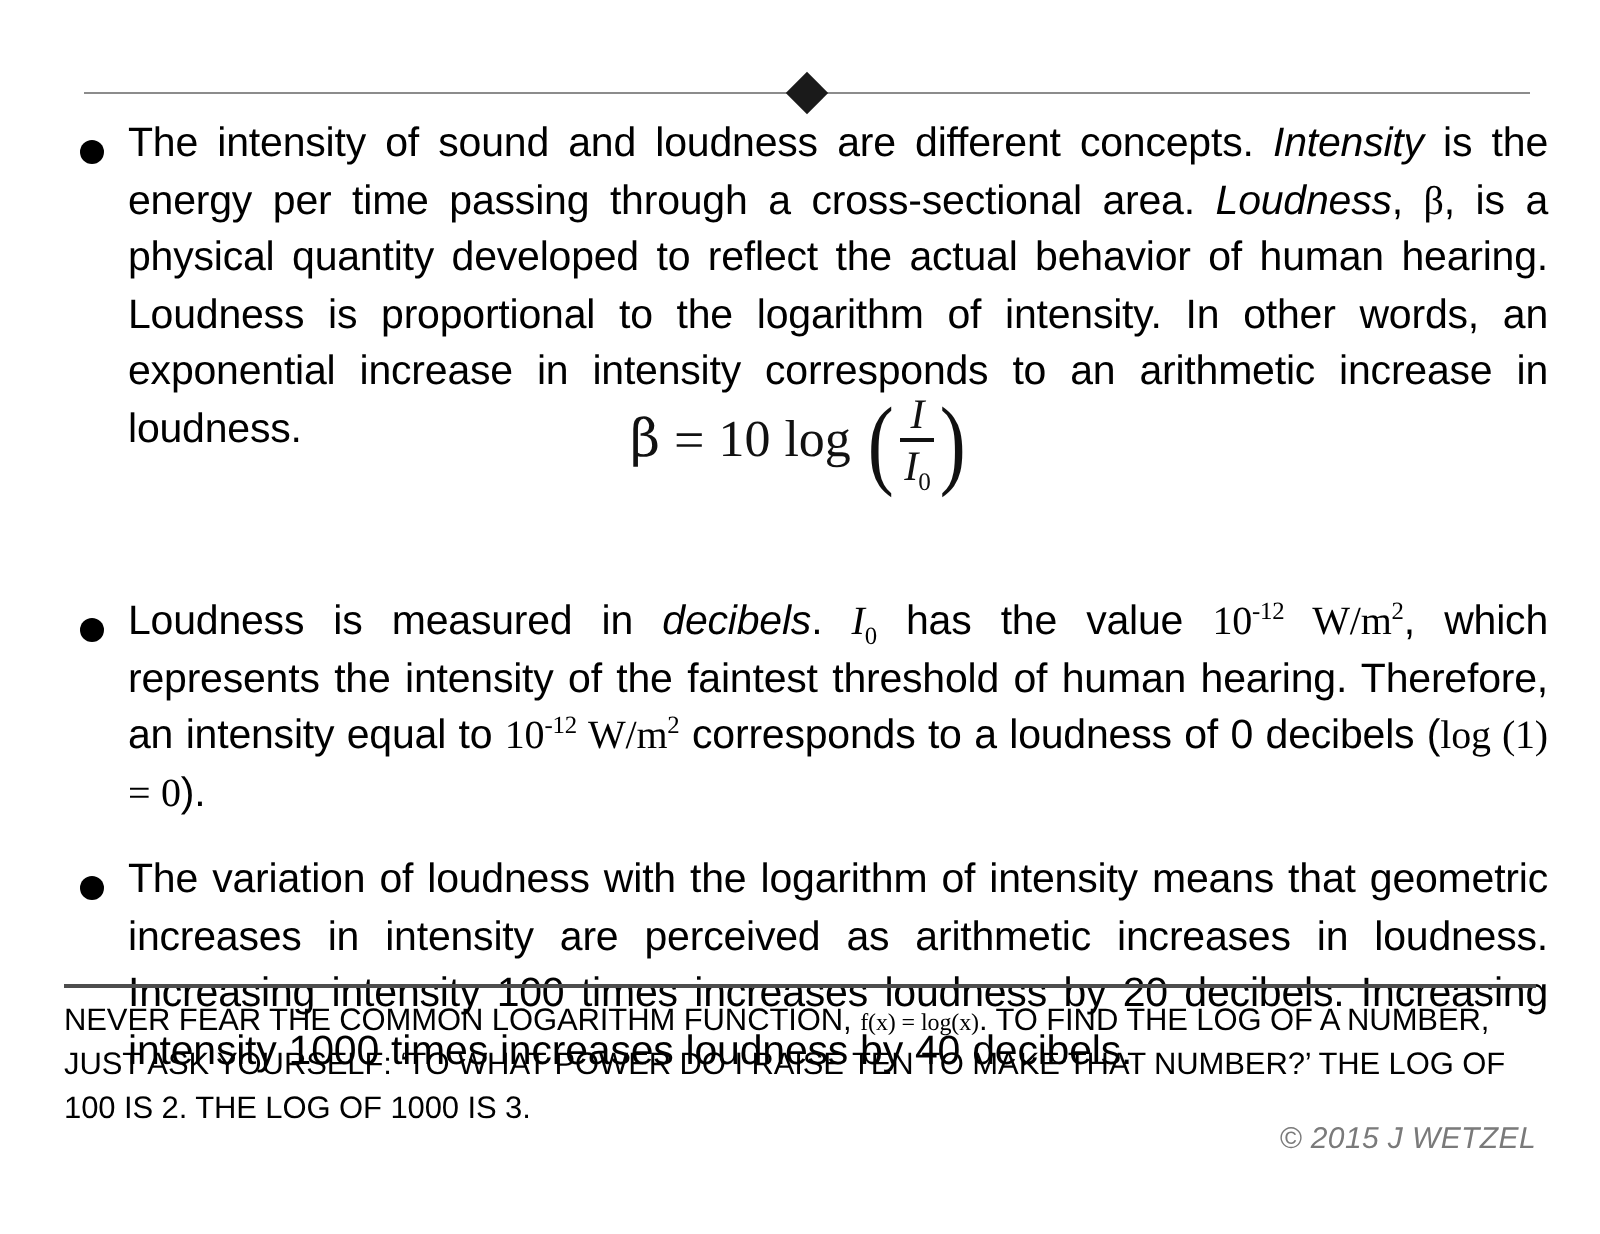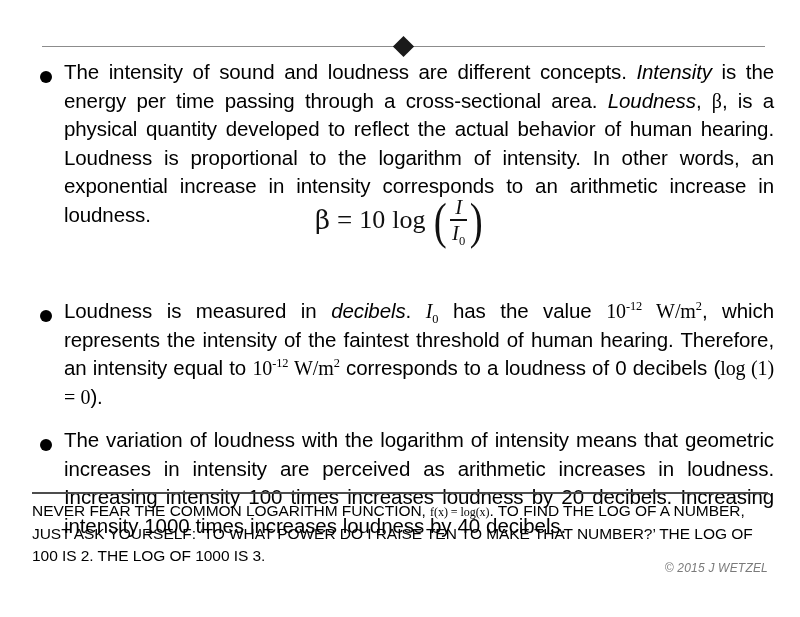--- a/index.html
+++ b/index.html
@@ -192,21 +192,21 @@
     line-height: 22px;
     letter-spacing: -0.05px;
     text-align: left;
     color: #000;
   }
   .footer-text .m { font-size: 12px; }
   .copyright {
     position: absolute;
     right: 32px;
     top: 561px;
-    font-size: 12px;
+    font-size: 15px;
     font-style: italic;
     color: #7a7a7a;
     letter-spacing: 0.2px;
   }
 </style>
 </head>
 <body>
 
 <div class="slide">
 

